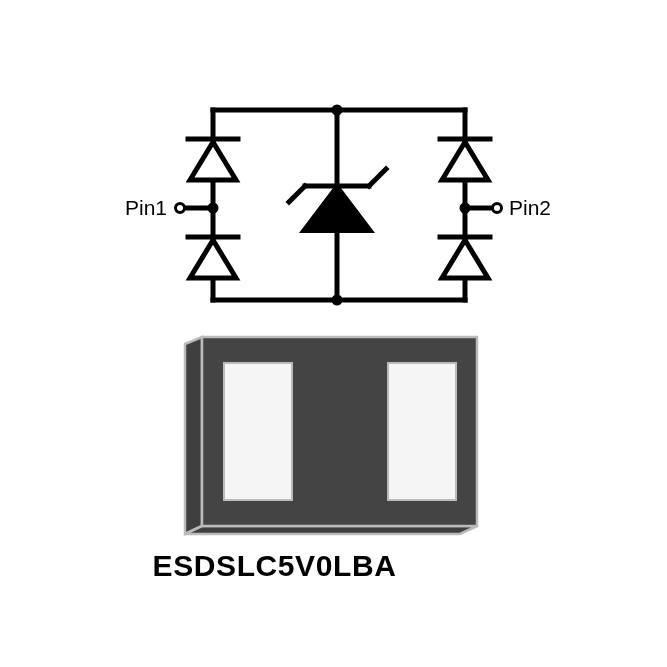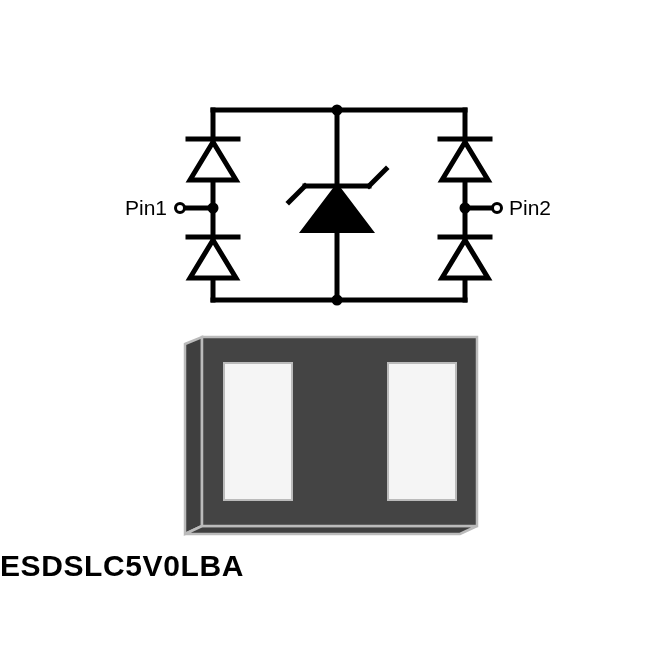--- a/index.html
+++ b/index.html
@@ -49,20 +49,21 @@
     width: 667px;
     height: 245px;
   }
 
   
   .partnumber {
     position: absolute;
     left: 0;
     top: 548px;
     width: 549px;
+    text-align: center;
     font-family: "Liberation Sans", sans-serif;
     font-size: 30px;
     font-weight: bold;
     letter-spacing: 0.6px;
     color: #000000;
     line-height: 36px;
     white-space: nowrap;
   }
 
   

